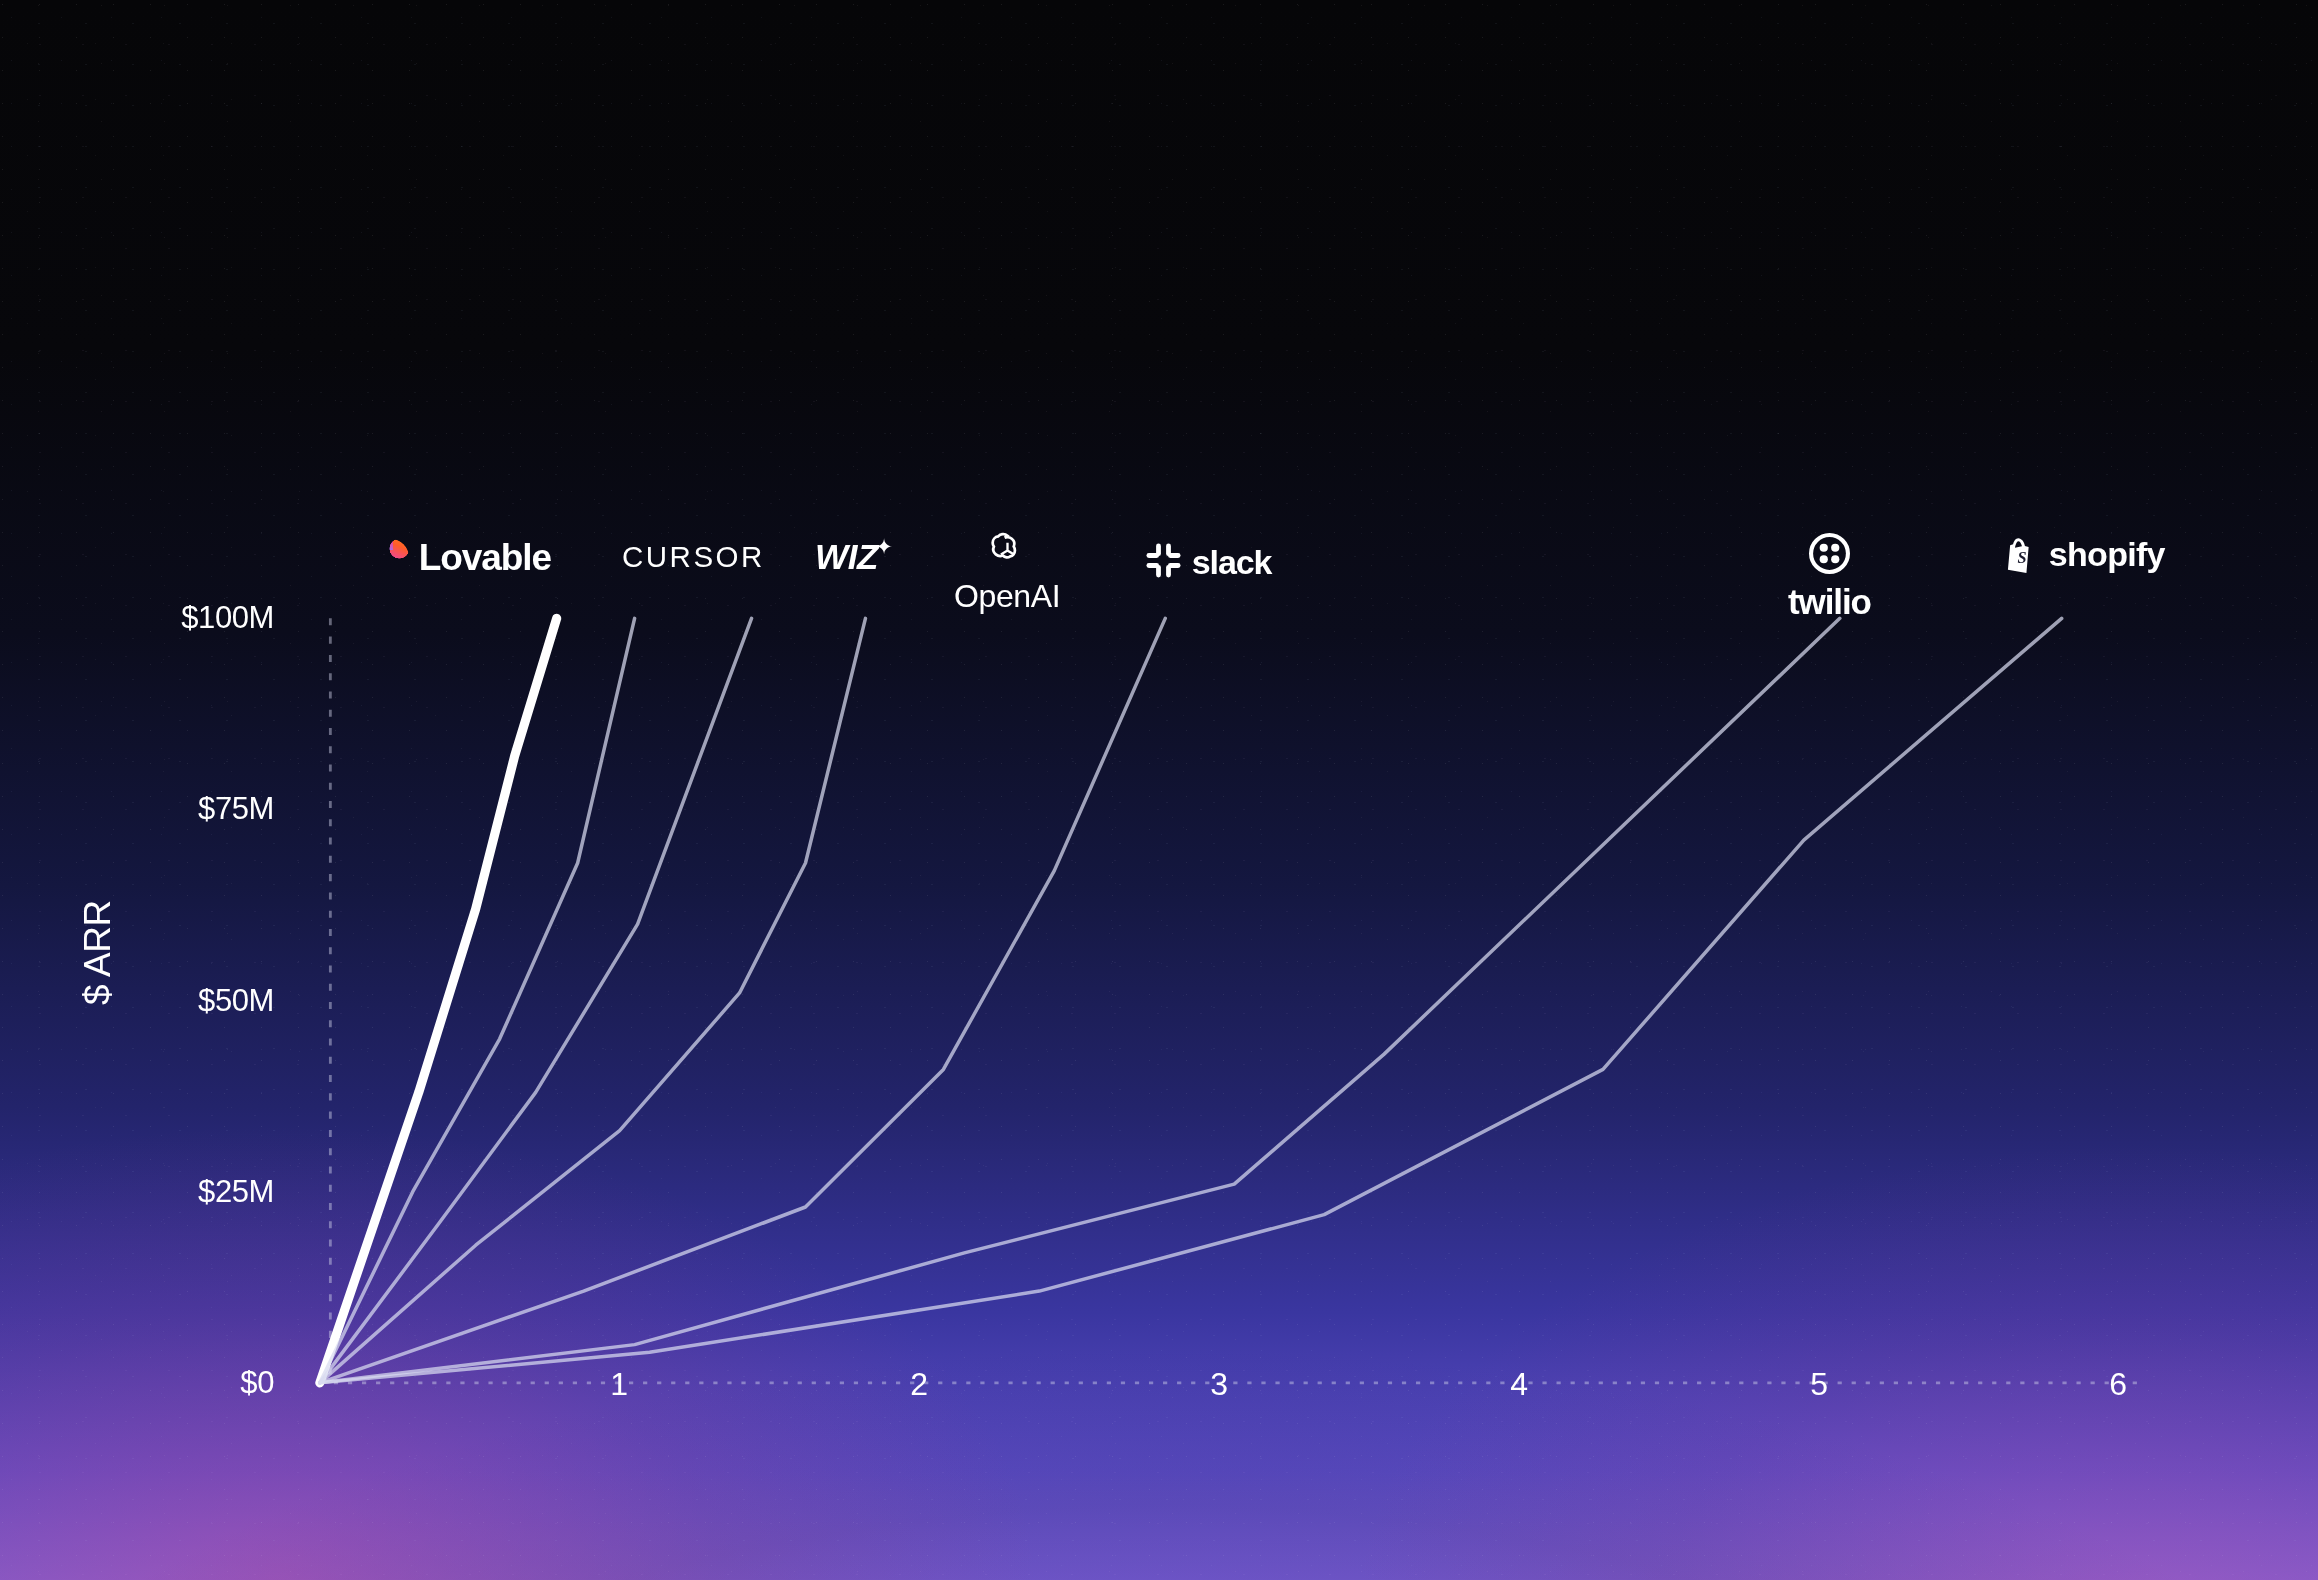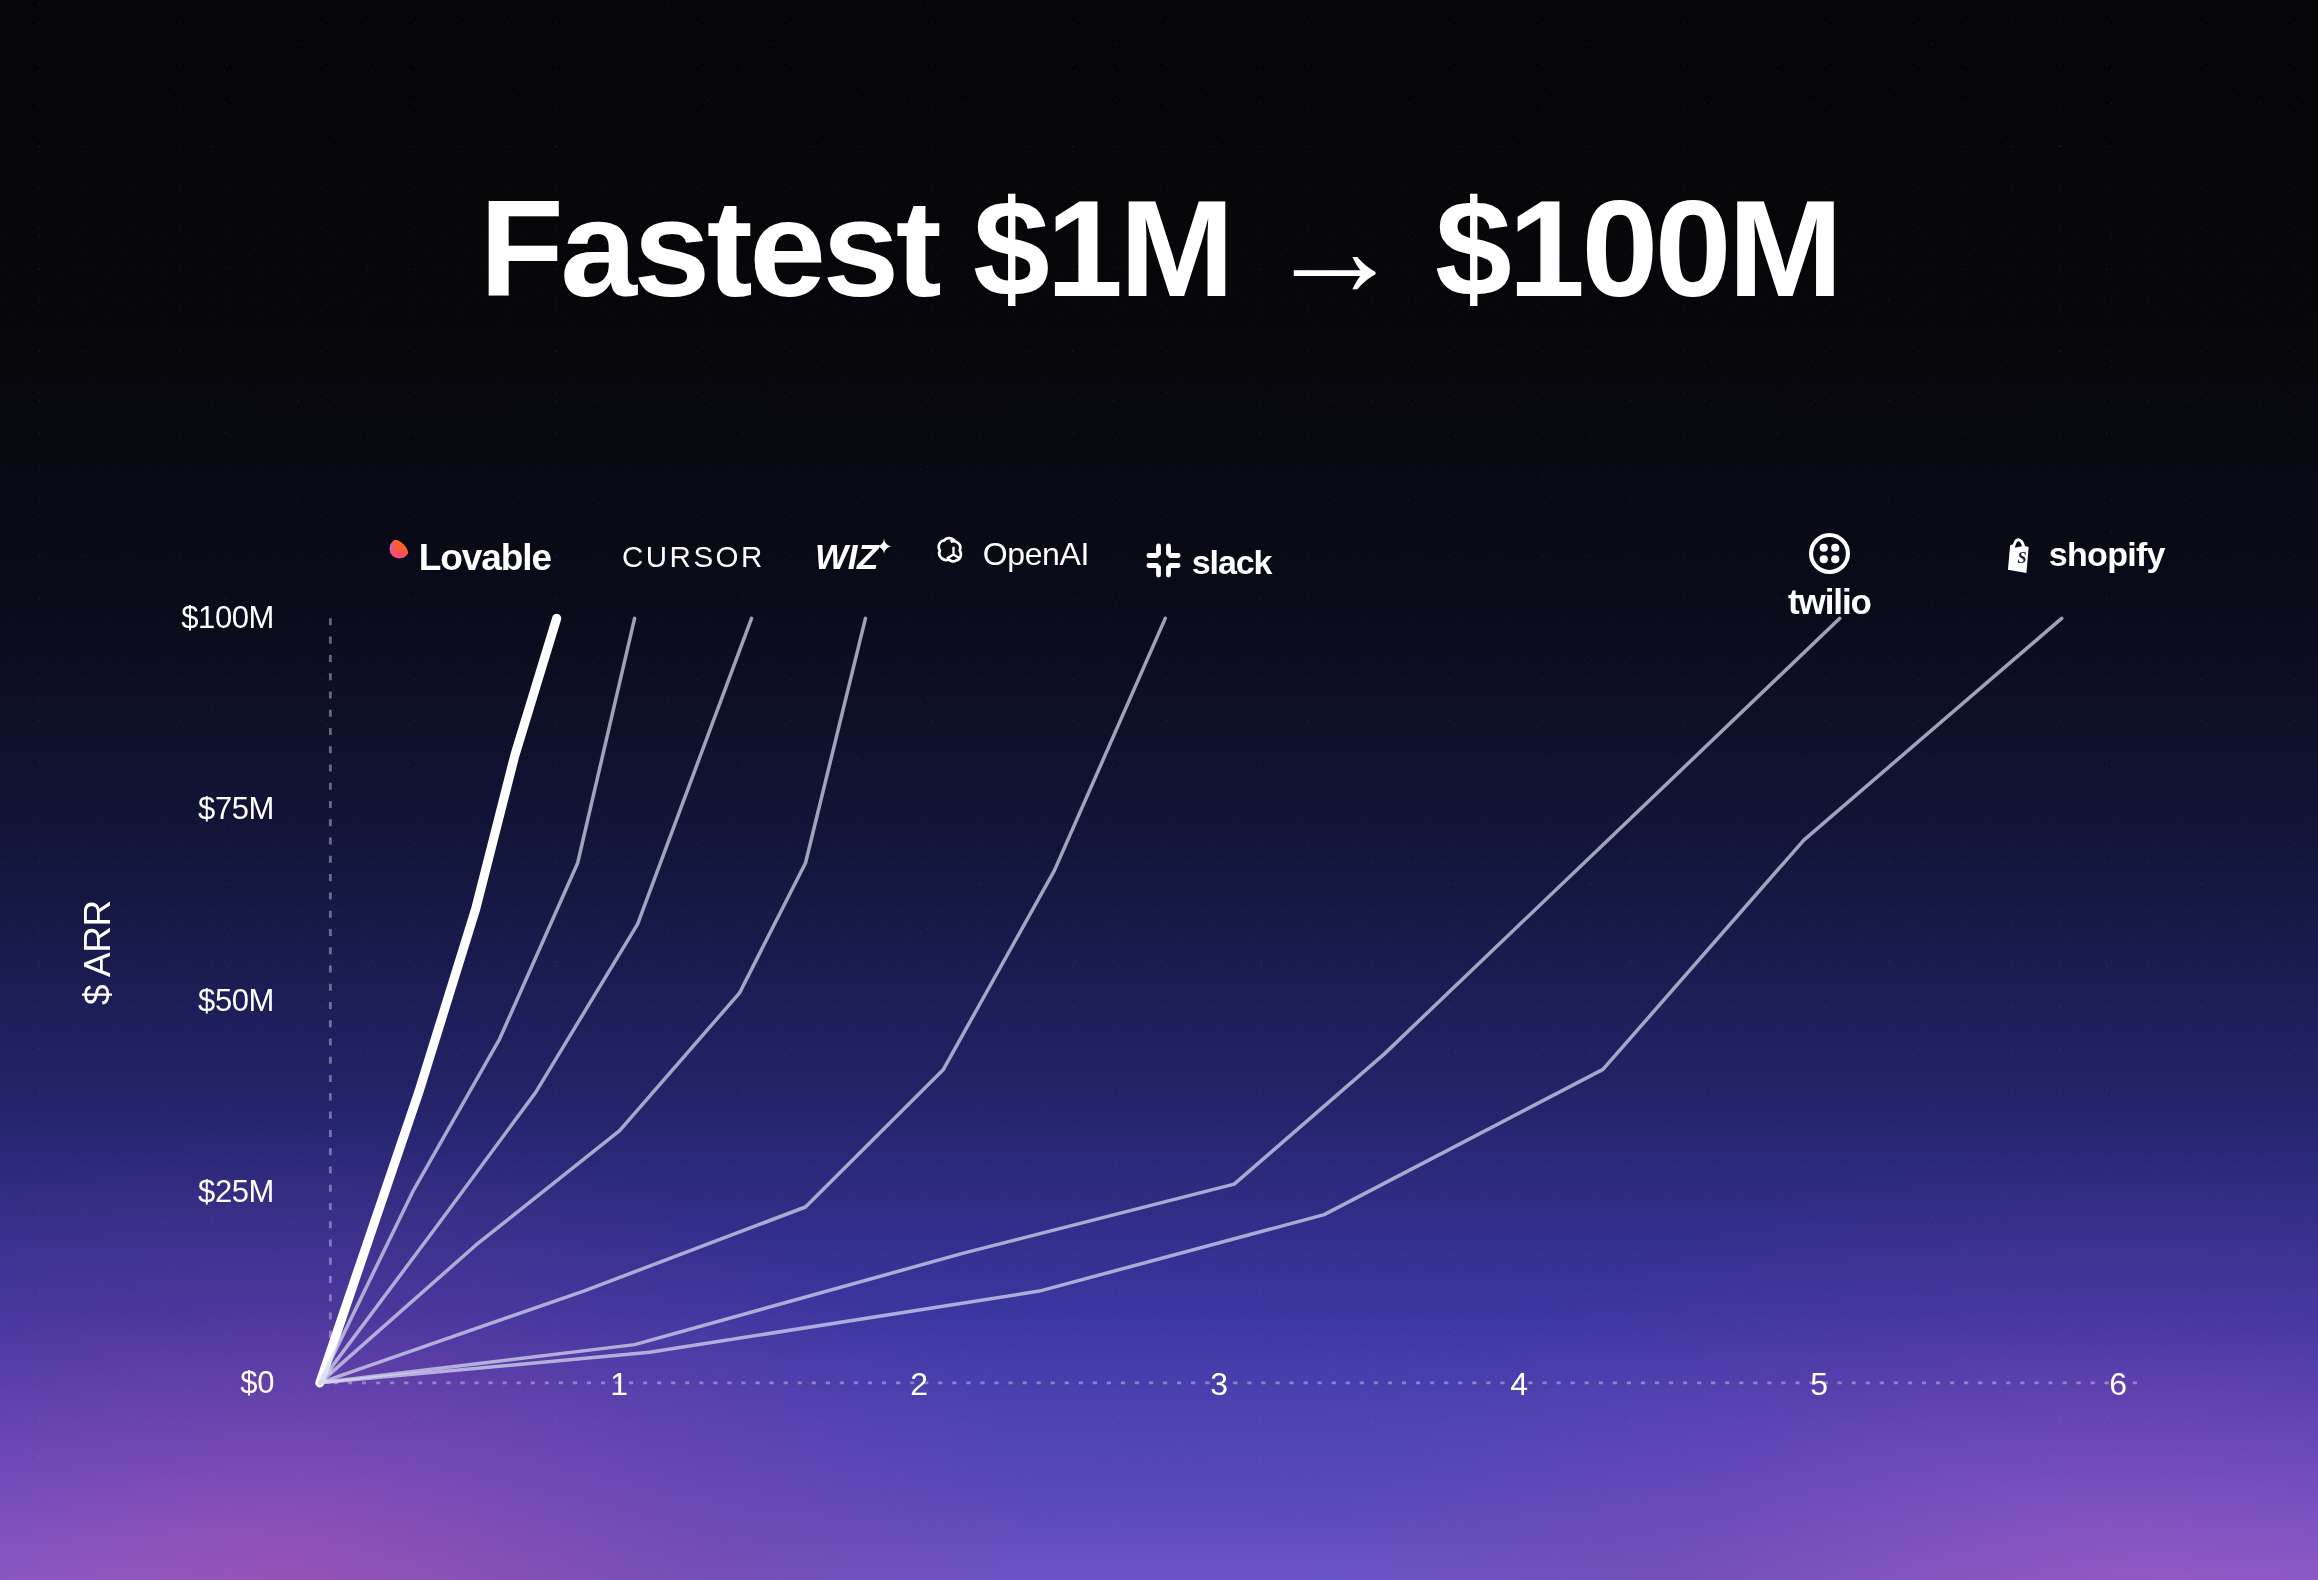--- a/index.html
+++ b/index.html
@@ -138,34 +138,33 @@
     font-weight:500;
     letter-spacing:-0.4px;
   }
 </style>
 </head>
 <body>
 
 <div id="stage">
   <div id="grain"></div>
 
-  <div id="title">Fastest $1M → $100M</div>
 
   <div id="legend">
       <div class="legend-item" style="left: 372px; top: 534px;">
         <div class="heart"></div>
         <span class="lg-text lbl-lovable">Lovable</span>
       </div>
       <div class="legend-item" style="left: 622px; top: 534px;">
         <span class="lg-text lbl-cursor">CURSOR</span>
       </div>
       <div class="legend-item" style="left: 815px; top: 533px;">
         <span style="position: relative;"><span class="lg-text lbl-wiz">WIZ</span><span class="wiz-spark">✦</span></span>
       </div>
-      <div class="legend-item" style="left: 934px; top: 531px;">
+      <div class="legend-item" style="left: 954px; top: 531px; flex-direction: column;">
         <span>
           <svg class="lg-ico" width="39" height="39" viewBox="0 0 100 100" fill="#fff">
             <path fill="none" stroke="#fff" stroke-width="7" d="M50 12c-7-6-18-5-24 2-8 1-14 8-14 16 0 4 1 7 3 10-3 7-1 15 5 20 5 4 12 5 18 3 5 5 13 6 19 2 7-1 12-8 12-15 0-4-1-7-3-10 3-7 1-15-5-20-5-4-12-5-18-3z"></path>
             <path fill="none" stroke="#fff" stroke-width="6" d="M50 30v20l17 10M50 50 33 60"></path>
           </svg>
         </span>
         <span class="lg-text lbl-openai">OpenAI</span>
       </div>
       <div class="legend-item" style="left: 1145px; top: 533px; align-items: flex-end;">
         <span>

